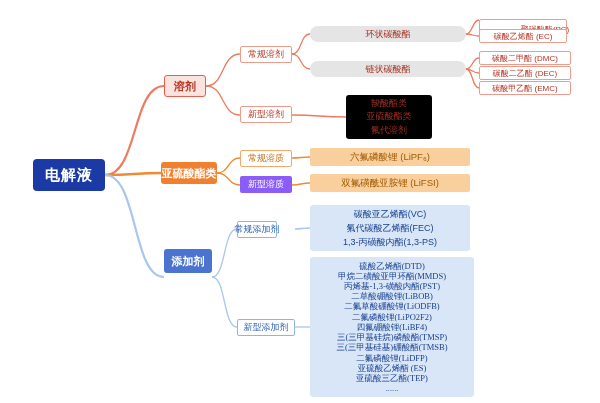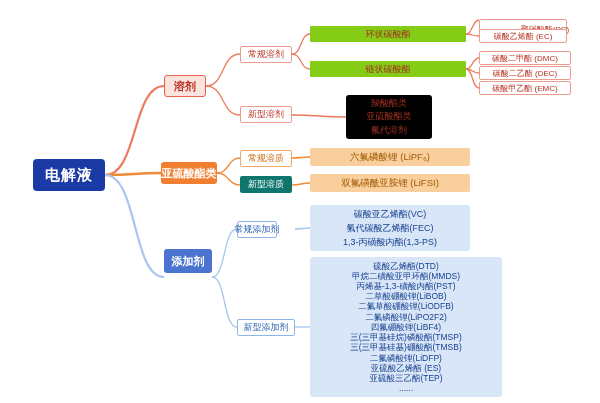--- a/index.html
+++ b/index.html
@@ -31,41 +31,41 @@
   
   .branch-sol{
     background:#fbe3de;border:1px solid #e4604a;border-radius:3px;
     color:#b63222;font-size:11px;font-weight:bold;
   }
   .sub-sol{
     background:#ffffff;border:1px solid #eb9c8c;border-radius:2px;
     color:#b63222;font-size:9px;
   }
   .bar-sol{
-    background:#84cc16;border-radius:1px;color:#a33022;font-size:9px;
+    background:#e5e5e5;border-radius:8px;color:#a33022;font-size:9px;
   }
   .leaf-sol{
     background:#ffffff;border:1px solid #eb9c8c;border-radius:2px;
     color:#b63222;font-size:8px;
   }
   .panel-sol{
     background:#000000;border-radius:3px;color:#a33022;font-size:9px;
     flex-direction:column;line-height:13.5px;
   }
   
   .branch-salt{
     background:#f0802f;border-radius:3px;color:#ffffff;
     font-size:11px;font-weight:bold;
   }
   .sub-salt{
     background:#ffffff;border:1px solid #f2a96a;border-radius:2px;
     color:#c76a10;font-size:9px;
   }
   .sub-salt-filled{
-    background:#0f766e;border-radius:2px;color:#ffffff;font-size:9px;
+    background:#8b5cf6;border-radius:2px;color:#ffffff;font-size:9px;
   }
   .bar-salt{
     background:#f9cf9e;border-radius:2px;color:#a05a00;font-size:9.5px;
   }
   
   .branch-add{
     background:#4a74d0;border-radius:3px;color:#ffffff;
     font-size:11px;font-weight:bold;
   }
   .sub-add{
@@ -152,21 +152,21 @@
   <div class="node sub-add" style="left:237px;top:221px;width:40px;height:17px;">常规添加剂</div>
 
   <div class="node panel-add small" style="left:310px;top:205px;width:160px;height:46px;justify-content:center;">
     <div>碳酸亚乙烯酯(VC)</div>
     <div>氟代碳酸乙烯酯(FEC)</div>
     <div>1,3-丙磺酸内酯(1,3-PS)</div>
   </div>
 
   <div class="node sub-add" style="left:237px;top:319px;width:58px;height:17px;">新型添加剂</div>
 
-  <div class="node panel-add big" style="left:310px;top:257px;width:192px;height:140px;">
+  <div class="node panel-add big" style="left:310px;top:257px;width:164px;height:140px;font-family:Liberation Serif, serif;">
     <div>硫酸乙烯酯(DTD)</div>
     <div>甲烷二磺酸亚甲环酯(MMDS)</div>
     <div>丙烯基-1,3-磺酸内酯(PST)</div>
     <div>二草酸硼酸锂(LiBOB)</div>
     <div>二氟草酸硼酸锂(LiODFB)</div>
     <div>二氟磷酸锂(LiPO2F2)</div>
     <div>四氟硼酸锂(LiBF4)</div>
     <div>三(三甲基硅烷)磷酸酯(TMSP)</div>
     <div>三(三甲基硅基)硼酸酯(TMSB)</div>
     <div>二氟磷酸锂(LiDFP)</div>

